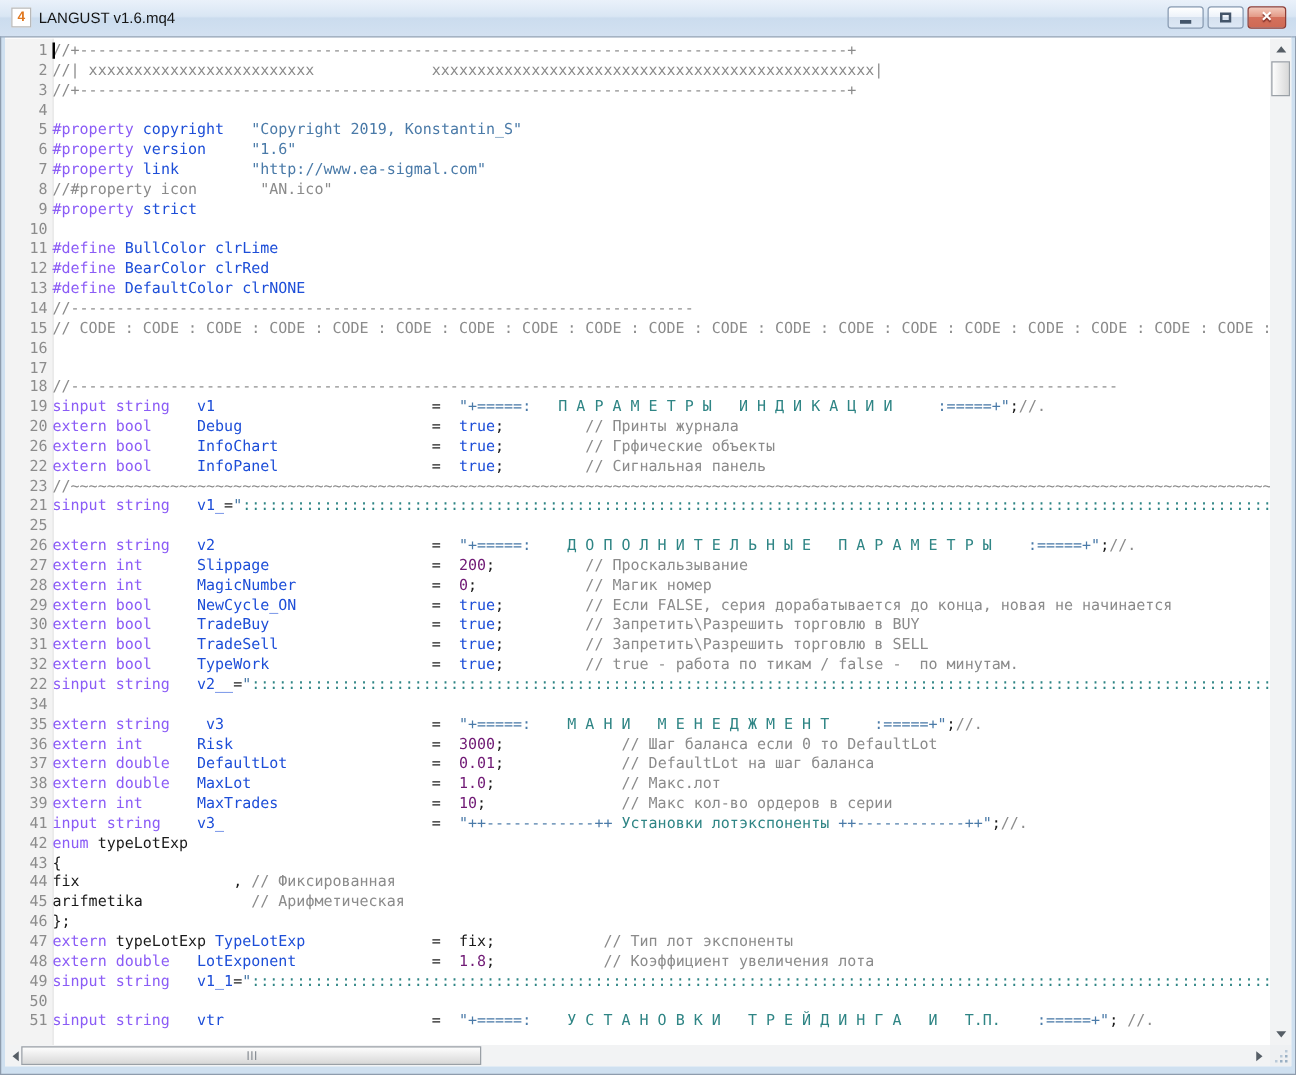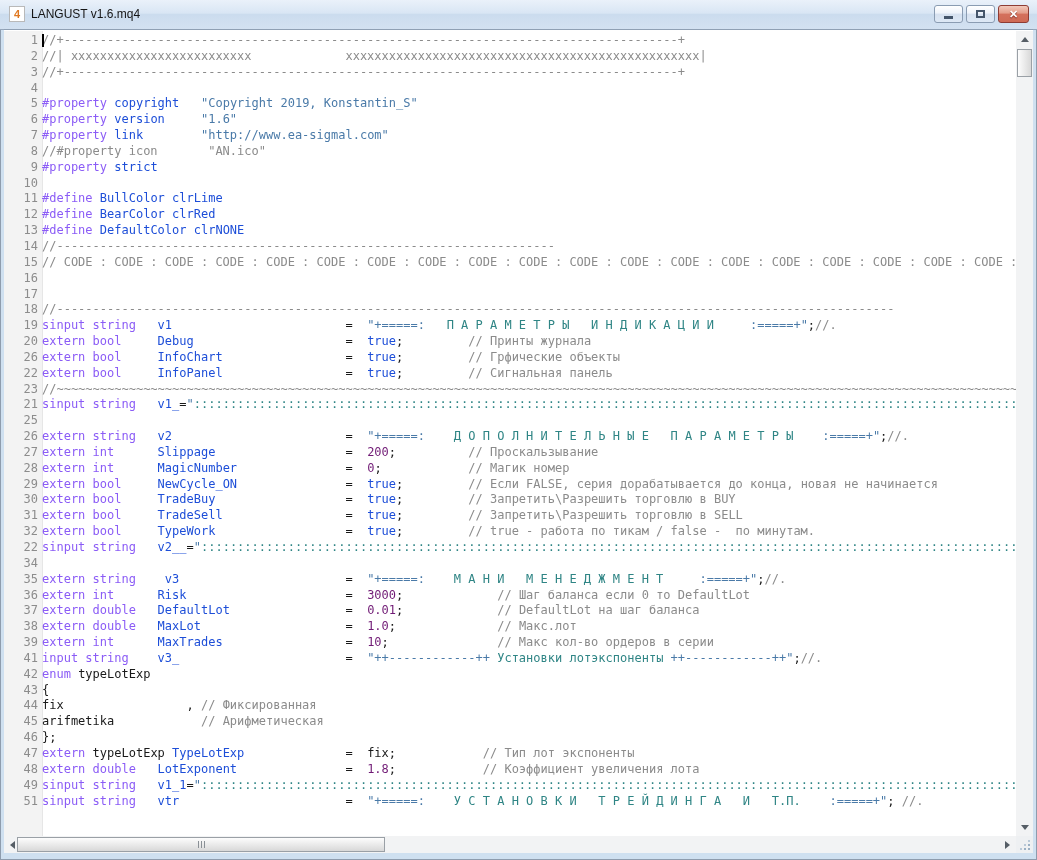--- a/index.html
+++ b/index.html
@@ -130,20 +130,21 @@
           <div class="row"><span class="num">39</span><span class="code"><span class="tk-k">extern int</span><span class="tk-o">      </span><span class="tk-i">MaxTrades</span><span class="tk-o">                 =  </span><span class="tk-n">10</span><span class="tk-o">;               </span><span class="tk-c">// Макс кол-во ордеров в серии</span></span></div>
           <div class="row"><span class="num">41</span><span class="code"><span class="tk-k">input string</span><span class="tk-o">    </span><span class="tk-i">v3_</span><span class="tk-o">                       =  </span><span class="tk-s">"++------------++ </span><span class="tk-t">Установки лотэкспоненты</span><span class="tk-s"> ++------------++"</span><span class="tk-o">;</span><span class="tk-c">//.</span></span></div>
           <div class="row"><span class="num">42</span><span class="code"><span class="tk-k">enum</span><span class="tk-o"> typeLotExp</span></span></div>
           <div class="row"><span class="num">43</span><span class="code"><span class="tk-o">{</span></span></div>
           <div class="row"><span class="num">44</span><span class="code"><span class="tk-o">fix</span><span class="tk-o">                 , </span><span class="tk-c">// Фиксированная</span></span></div>
           <div class="row"><span class="num">45</span><span class="code"><span class="tk-o">arifmetika</span><span class="tk-o">            </span><span class="tk-c">// Арифметическая</span></span></div>
           <div class="row"><span class="num">46</span><span class="code"><span class="tk-o">};</span></span></div>
           <div class="row"><span class="num">47</span><span class="code"><span class="tk-k">extern</span><span class="tk-o"> typeLotExp </span><span class="tk-i">TypeLotExp</span><span class="tk-o">              =  </span><span class="tk-o">fix;</span><span class="tk-o">            </span><span class="tk-c">// Тип лот экспоненты</span></span></div>
           <div class="row"><span class="num">48</span><span class="code"><span class="tk-k">extern double</span><span class="tk-o">   </span><span class="tk-i">LotExponent</span><span class="tk-o">               =  </span><span class="tk-n">1.8</span><span class="tk-o">;            </span><span class="tk-c">// Коэффициент увеличения лота</span></span></div>
           <div class="row"><span class="num">49</span><span class="code"><span class="tk-k">sinput string</span><span class="tk-o">   </span><span class="tk-i">v1_1</span><span class="tk-o">=</span><span class="tk-s">"</span><span class="tk-t">:::::::::::::::::::::::::::::::::::::::::::::::::::::::::::::::::::::::::::::::::::::::::::::::::::::::::::::::::::::::::::::::::::::::</span></span></div>
+          <div class="row"><span class="num">50</span><span class="code"></span></div>
           <div class="row"><span class="num">51</span><span class="code"><span class="tk-k">sinput string</span><span class="tk-o">   </span><span class="tk-i">vtr</span><span class="tk-o">                       =  </span><span class="tk-s">"+=====:    </span><span class="tk-t">У С Т А Н О В К И   Т Р Е Й Д И Н Г А   И   Т.П.</span><span class="tk-s">    :=====+"</span><span class="tk-o">; </span><span class="tk-c">//.</span></span></div>
         </div>
       <div class="caret"></div>
     </div>
 
     <div class="vsb">
       <div class="vsb-up">
           <span class="tri-up"></span>
         </div>
       <div class="vsb-thumb"></div>

